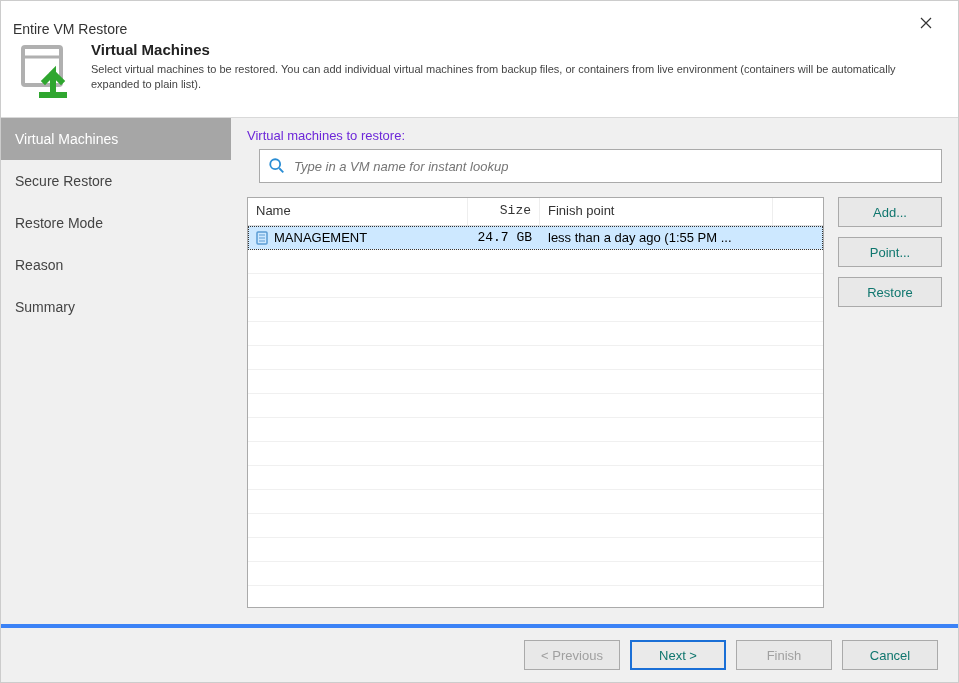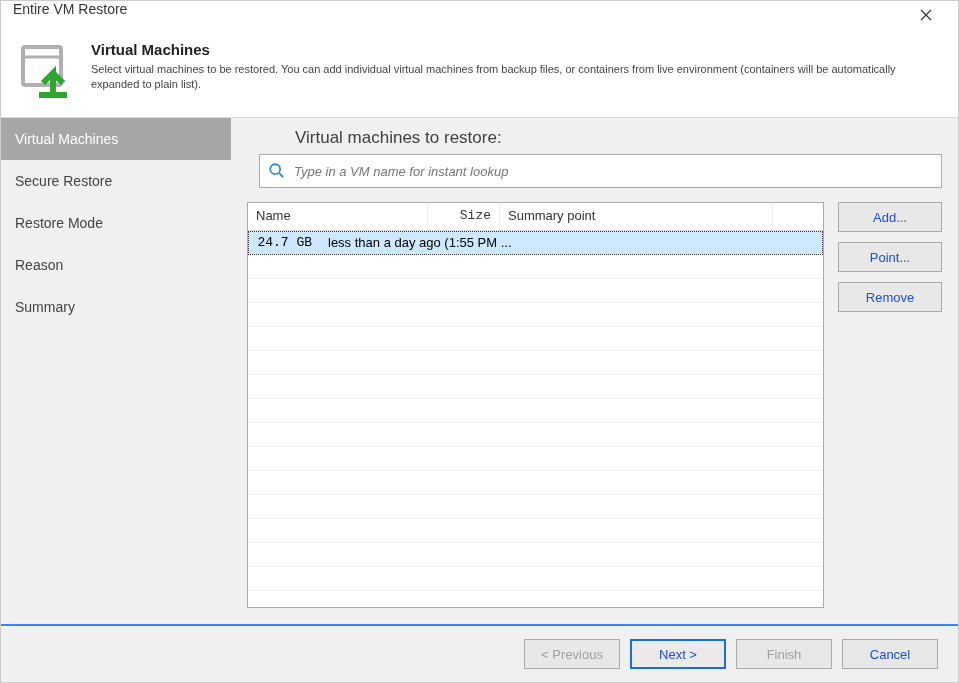--- a/index.html
+++ b/index.html
@@ -1,62 +1,62 @@
 <!DOCTYPE html>
 <html><head>
   <meta charset="utf-8">
   <style>
     * { box-sizing: border-box; margin: 0; padding: 0; font-family: 'Segoe UI', Tahoma, sans-serif; }
     body { background: #fff; width: 959px; height: 683px; overflow: hidden; border: 1px solid #ccc; display: flex; flex-direction: column; }
 
-    .titlebar { height: 36px; display: flex; align-items: flex-start; padding: 0 12px; font-size: 14px; color: #333; }
+    .titlebar { height: 36px; display: flex; align-items: flex-end; padding: 0 12px; font-size: 14px; color: #333; }
     .titlebar .close { margin-left: auto; width: 40px; height: 28px; display: flex; align-items: center; justify-content: center; cursor: pointer; }
     .titlebar .close svg { width: 12px; height: 12px; }
 
     .header { display: flex; padding: 4px 18px 18px 18px; }
     .header-icon { width: 56px; height: 56px; flex-shrink: 0; margin-right: 16px; margin-top: 2px; }
     .header-text h2 { font-size: 15px; font-weight: 600; color: #222; margin-bottom: 4px; }
     .header-text p { font-size: 11px; color: #444; line-height: 1.4; }
 
     .body { flex: 1; display: flex; background: #f0f0f0; border-top: 1px solid #d9d9d9; }
 
     .sidebar { width: 230px; background: #f0f0f0; padding-top: 0; }
     .sidebar-item { height: 42px; display: flex; align-items: center; padding-left: 14px; font-size: 14px; color: #444; cursor: pointer; }
     .sidebar-item.active { background: #a6a6a6; color: #fff; }
 
     .main { flex: 1; padding: 10px 16px 16px 16px; display: flex; flex-direction: column; }
-    .main-label { font-size: 17px; color: #404040; margin-bottom: 6px; margin-left: 48px; }
+    .main-label { font-size: 13px; color: #6d28d9; margin-bottom: 6px; }
 
     .search-wrap { display: flex; align-items: center; border: 1px solid #aaa; background: #fff; height: 34px; padding: 0 8px; margin-left: 12px; }
     .search-wrap svg { width: 18px; height: 18px; margin-right: 8px; flex-shrink: 0; }
     .search-wrap input { flex: 1; border: none; outline: none; font-size: 13px; font-style: italic; color: #777; background: transparent; }
 
     .content-row { display: flex; flex: 1; margin-top: 14px; min-height: 0; }
     .table-wrap { flex: 1; border: 1px solid #aaa; background: #fff; display: flex; flex-direction: column; overflow: hidden; }
     .thead { display: flex; height: 28px; border-bottom: 1px solid #ddd; }
     .th { font-size: 13px; color: #333; padding: 5px 8px; border-right: 1px solid #eee; }
     .th.size { text-align: right; }
-    .col-name { width: 180px; }
+    .col-name { width: 220px; }
     .col-size { width: 72px; font-family: Liberation Mono, monospace; }
     .col-rp   { flex: 1; }
     .col-last { width: 50px; border-right: none; }
 
     .tbody { flex: 1; overflow: hidden; }
     .trow { display: flex; height: 24px; align-items: center; border-bottom: 1px solid #f0f0f0; }
     .trow.selected { background: #cde8ff; outline: 1px dotted #333; outline-offset: -1px; }
     .td { font-size: 13px; padding: 0 8px; overflow: hidden; text-overflow: ellipsis; white-space: nowrap; }
     .td.col-name { display: flex; align-items: center; gap: 6px; }
     .td.col-size { text-align: right; }
     .vm-icon { width: 12px; height: 14px; flex-shrink: 0; }
 
     .side-buttons { width: 104px; display: flex; flex-direction: column; gap: 10px; margin-left: 14px; }
-    .btn { height: 30px; border: 1px solid #aaa; background: #e8e8e8; font-size: 13px; color: #1d4ed8; cursor: pointer; }
+    .btn { height: 30px; border: 1px solid #aaa; background: #e8e8e8; font-size: 13px; color: #0f766e; cursor: pointer; }
     .btn:disabled { color: #a0a0a0; cursor: default; }
 
-    .footer { height: 58px; display: flex; align-items: center; justify-content: flex-end; padding: 0 20px; gap: 10px; background: #f0f0f0; border-top: 2px solid #3b82f6; }
+    .footer { height: 58px; display: flex; align-items: center; justify-content: flex-end; padding: 0 20px; gap: 10px; background: #f0f0f0; border-top: 4px solid #3b82f6; }
     .footer .btn { width: 96px; }
     .btn.primary { border: 2px solid #1a6fd6; background: #eaeaea; }
   </style>
 </head>
 <body>
 
 <div class="titlebar">
   <span>Entire VM Restore</span>
   <div class="close">
     <svg viewBox="0 0 12 12">
@@ -108,25 +108,34 @@
           <line x1="12.5" y1="12.5" x2="17" y2="17" stroke="#2a8dd4" stroke-width="2"></line>
         </svg>
       <input type="text" placeholder="Type in a VM name for instant lookup" style="">
     </div>
 
     <div class="content-row">
       <div class="table-wrap">
         <div class="thead">
           <div class="th col-name">Name</div>
           <div class="th col-size size">Size</div>
-          <div class="th col-rp">Summary point</div>
+          <div class="th col-rp">Finish point</div>
           <div class="th col-last"></div>
         </div>
         <div class="tbody">
           <div class="trow selected">
+            <div class="td col-name">
+              <svg class="vm-icon" viewBox="0 0 12 14">
+                  <rect x="1" y="1" width="10" height="12" rx="1" fill="none" stroke="#5a9bd4" stroke-width="1.5"></rect>
+                  <line x1="3" y1="4" x2="9" y2="4" stroke="#5a9bd4"></line>
+                  <line x1="3" y1="7" x2="9" y2="7" stroke="#5a9bd4"></line>
+                  <line x1="3" y1="10" x2="9" y2="10" stroke="#5a9bd4"></line>
+                </svg>
+              <span>MANAGEMENT</span>
+            </div>
             <div class="td col-size">24.7 GB</div>
             <div class="td col-rp">less than a day ago (1:55 PM ...</div>
             <div class="td col-last"></div>
           </div>
 
           <div class="trow">
               <div class="td col-name"></div>
               <div class="td col-size"></div>
               <div class="td col-rp"></div>
               <div class="td col-last"></div>
@@ -208,21 +217,21 @@
               <div class="td col-size"></div>
               <div class="td col-rp"></div>
               <div class="td col-last"></div>
             </div>
         </div>
       </div>
 
       <div class="side-buttons">
         <button class="btn">Add...</button>
         <button class="btn">Point...</button>
-        <button class="btn">Remove</button>
+        <button class="btn">Restore</button>
       </div>
     </div>
   </div>
 </div>
 
 <div class="footer">
   <button class="btn" disabled="">&lt; Previous</button>
   <button class="btn primary">Next &gt;</button>
   <button class="btn" disabled="">Finish</button>
   <button class="btn">Cancel</button>

